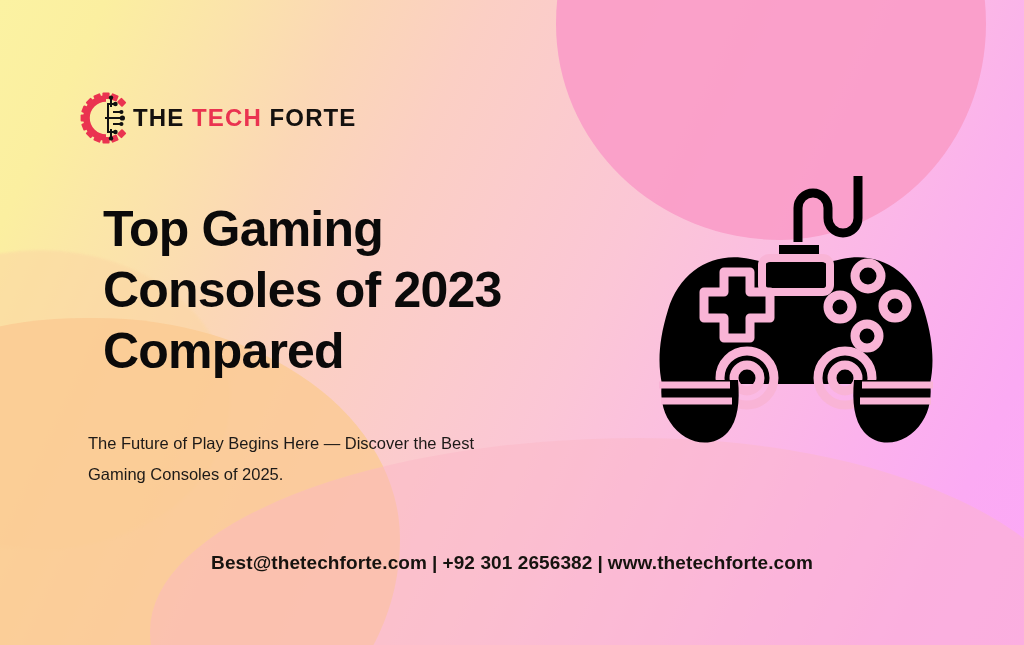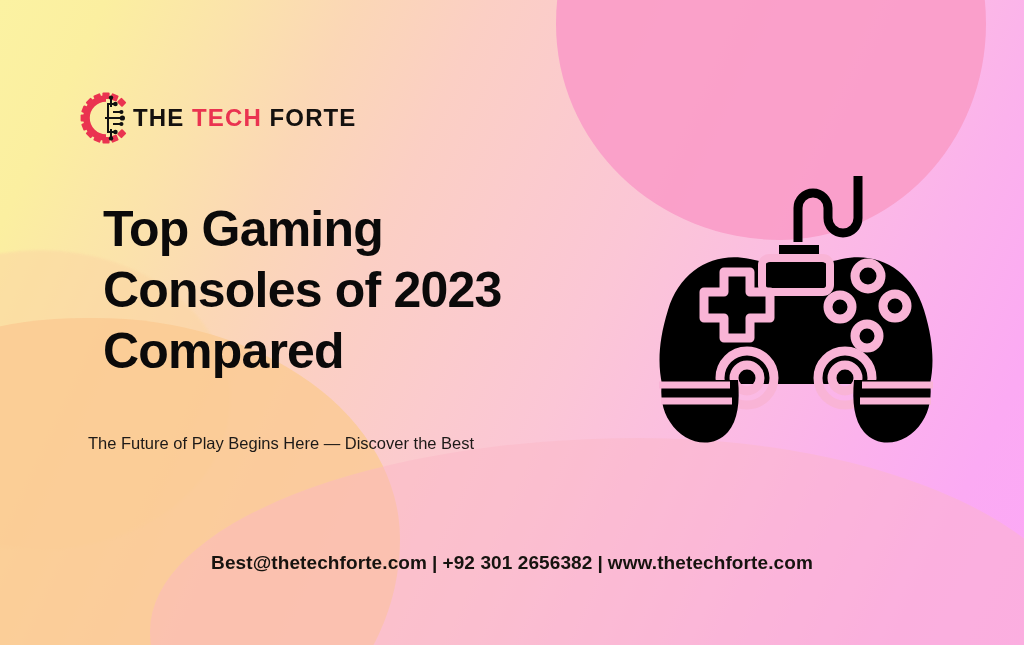--- a/index.html
+++ b/index.html
@@ -233,20 +233,21 @@
     </div>
 
     <h1 class="headline">
       <span>Top Gaming</span><br>
       <span>Consoles of 2023</span><br>
       <span>Compared</span>
     </h1>
 
     <p class="subhead">
       <span>The Future of Play Begins Here — Discover the Best</span><br>
+      <span>Gaming Consoles of 2025.</span>
     </p>
 
     <div class="contact">
       <span>Best@thetechforte.com</span><span class="sep">|</span><span>+92 301 2656382</span><span class="sep">|</span><span>www.thetechforte.com</span>
     </div>
 
     <div class="gamepad">
       <svg viewBox="0 0 300 285" xmlns="http://www.w3.org/2000/svg" aria-hidden="true">
 
         <g fill="none" stroke="#000000" stroke-width="9" stroke-linecap="butt">

